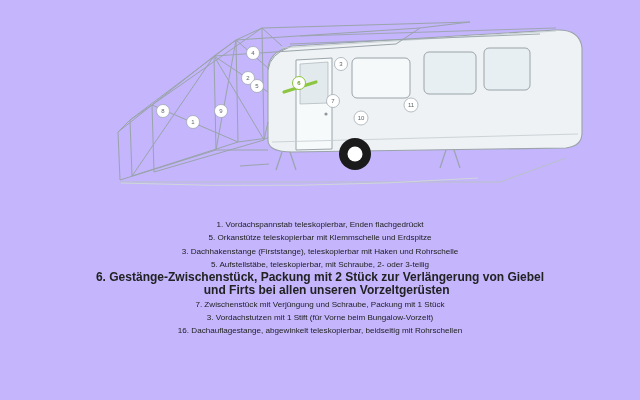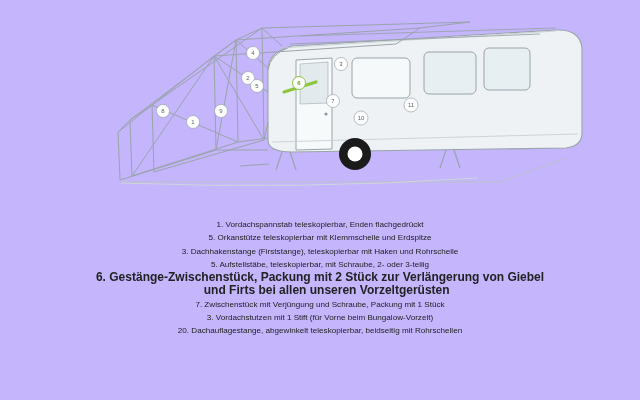--- a/index.html
+++ b/index.html
@@ -203,17 +203,17 @@
   <div id="legend">
     <ul class="legend-list">
       <li class="legend-item">1. Vordachspannstab teleskopierbar, Enden flachgedrückt</li>
       <li class="legend-item">5. Orkanstütze teleskopierbar mit Klemmschelle und Erdspitze</li>
       <li class="legend-item">3. Dachhakenstange (Firststange), teleskopierbar mit Haken und Rohrschelle</li>
       <li class="legend-item">5. Aufstellstäbe, teleskopierbar, mit Schraube, 2- oder 3-teilig</li>
       <li class="legend-item bold">6. Gestänge-Zwischenstück, Packung mit 2 Stück zur Verlängerung von Giebel
     und Firts bei allen unseren Vorzeltgerüsten</li>
       <li class="legend-item">7. Zwischenstück mit Verjüngung und Schraube, Packung mit 1 Stück</li>
       <li class="legend-item">3. Vordachstutzen mit 1 Stift (für Vorne beim Bungalow-Vorzelt)</li>
-      <li class="legend-item">20. Dachauflagestange, abgewinkelt teleskopierbar, beidseitig mit Rohrschellen</li>
+      <li class="legend-item">16. Dachauflagestange, abgewinkelt teleskopierbar, beidseitig mit Rohrschellen</li>
     </ul>
   </div>
 
 </div>
 
 </body></html>

